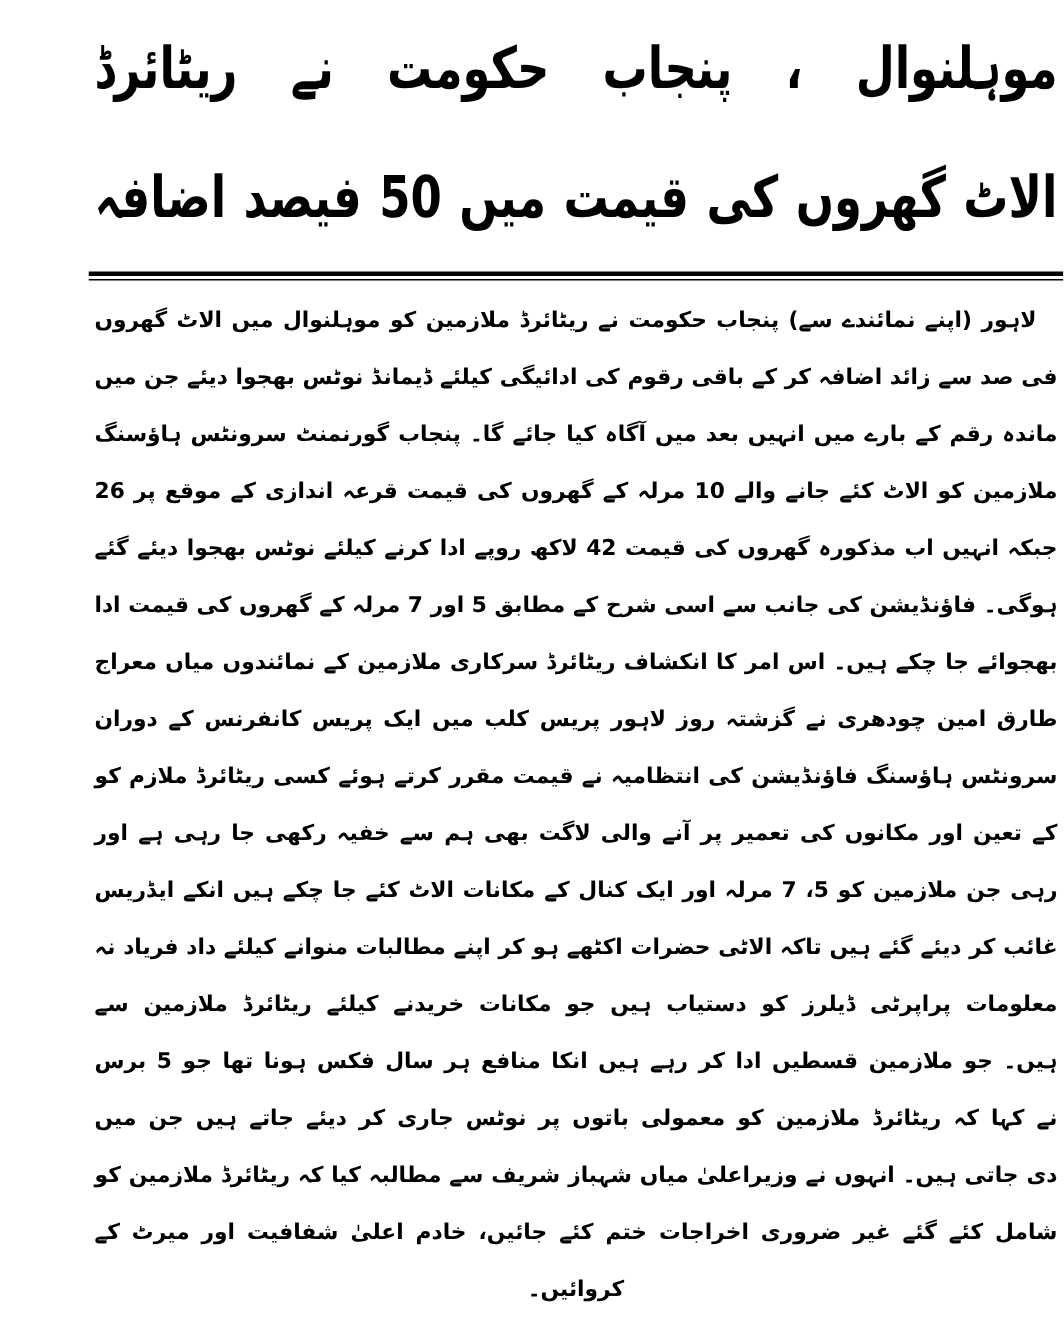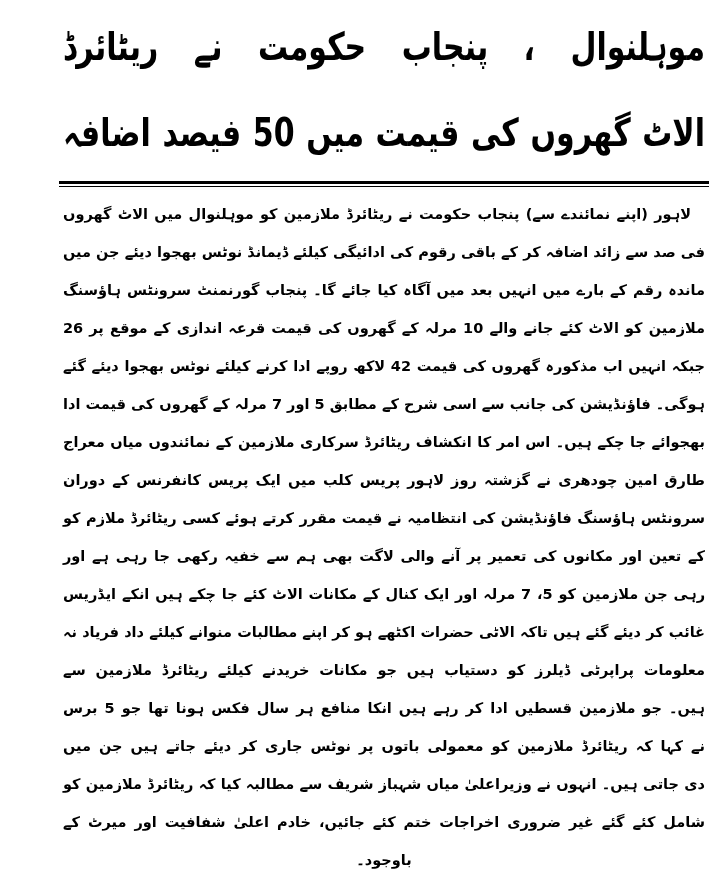--- a/index.html
+++ b/index.html
@@ -87,16 +87,16 @@
     <div class="bl">طارق امین چودھری نے گزشتہ روز لاہور پریس کلب میں ایک پریس کانفرنس کے دوران کیا۔ انہوں نے کہا کہ گورنمنٹ</div>
     <div class="bl">سرونٹس ہاؤسنگ فاؤنڈیشن کی انتظامیہ نے قیمت مقرر کرتے ہوئے کسی ریٹائرڈ ملازم کو کمیٹی میں شامل نہیں کیا جبکہ قیمت</div>
     <div class="bl">کے تعین اور مکانوں کی تعمیر پر آنے والی لاگت بھی ہم سے خفیہ رکھی جا رہی ہے اور ریکارڈ تک دیکھنے کی اجازت نہیں دی جا</div>
     <div class="bl">رہی جن ملازمین کو 5، 7 مرلہ اور ایک کنال کے مکانات الاٹ کئے جا چکے ہیں انکے ایڈریس تک ویب سائٹس سے</div>
     <div class="bl">غائب کر دیئے گئے ہیں تاکہ الاٹی حضرات اکٹھے ہو کر اپنے مطالبات منوانے کیلئے داد فریاد نہ کرسکیں۔ اسکے برعکس تمام</div>
     <div class="bl">معلومات پراپرٹی ڈیلرز کو دستیاب ہیں جو مکانات خریدنے کیلئے ریٹائرڈ ملازمین سے مسلسل رابطے کرنے میں مصروف</div>
     <div class="bl">ہیں۔ جو ملازمین قسطیں ادا کر رہے ہیں انکا منافع ہر سال فکس ہونا تھا جو 5 برس گزرنے کے باوجود نہیں ہوسکا۔ انہوں</div>
     <div class="bl">نے کہا کہ ریٹائرڈ ملازمین کو معمولی باتوں پر نوٹس جاری کر دیئے جاتے ہیں جن میں الاٹمنٹ کا حق ختم کرنے کی دھمکیاں</div>
     <div class="bl">دی جاتی ہیں۔ انہوں نے وزیراعلیٰ میاں شہباز شریف سے مطالبہ کیا کہ ریٹائرڈ ملازمین کو الاٹ شدہ گھروں کی تعمیر میں</div>
     <div class="bl">شامل کئے گئے غیر ضروری اخراجات ختم کئے جائیں، خادم اعلیٰ شفافیت اور میرٹ کے حوالے سے اپنے دعووں پر عملدرآمد</div>
-    <div class="bl last">باوجود۔</div>
+    <div class="bl last">کروائیں۔</div>
   </main>
 
 </div>
 
 </body></html>

